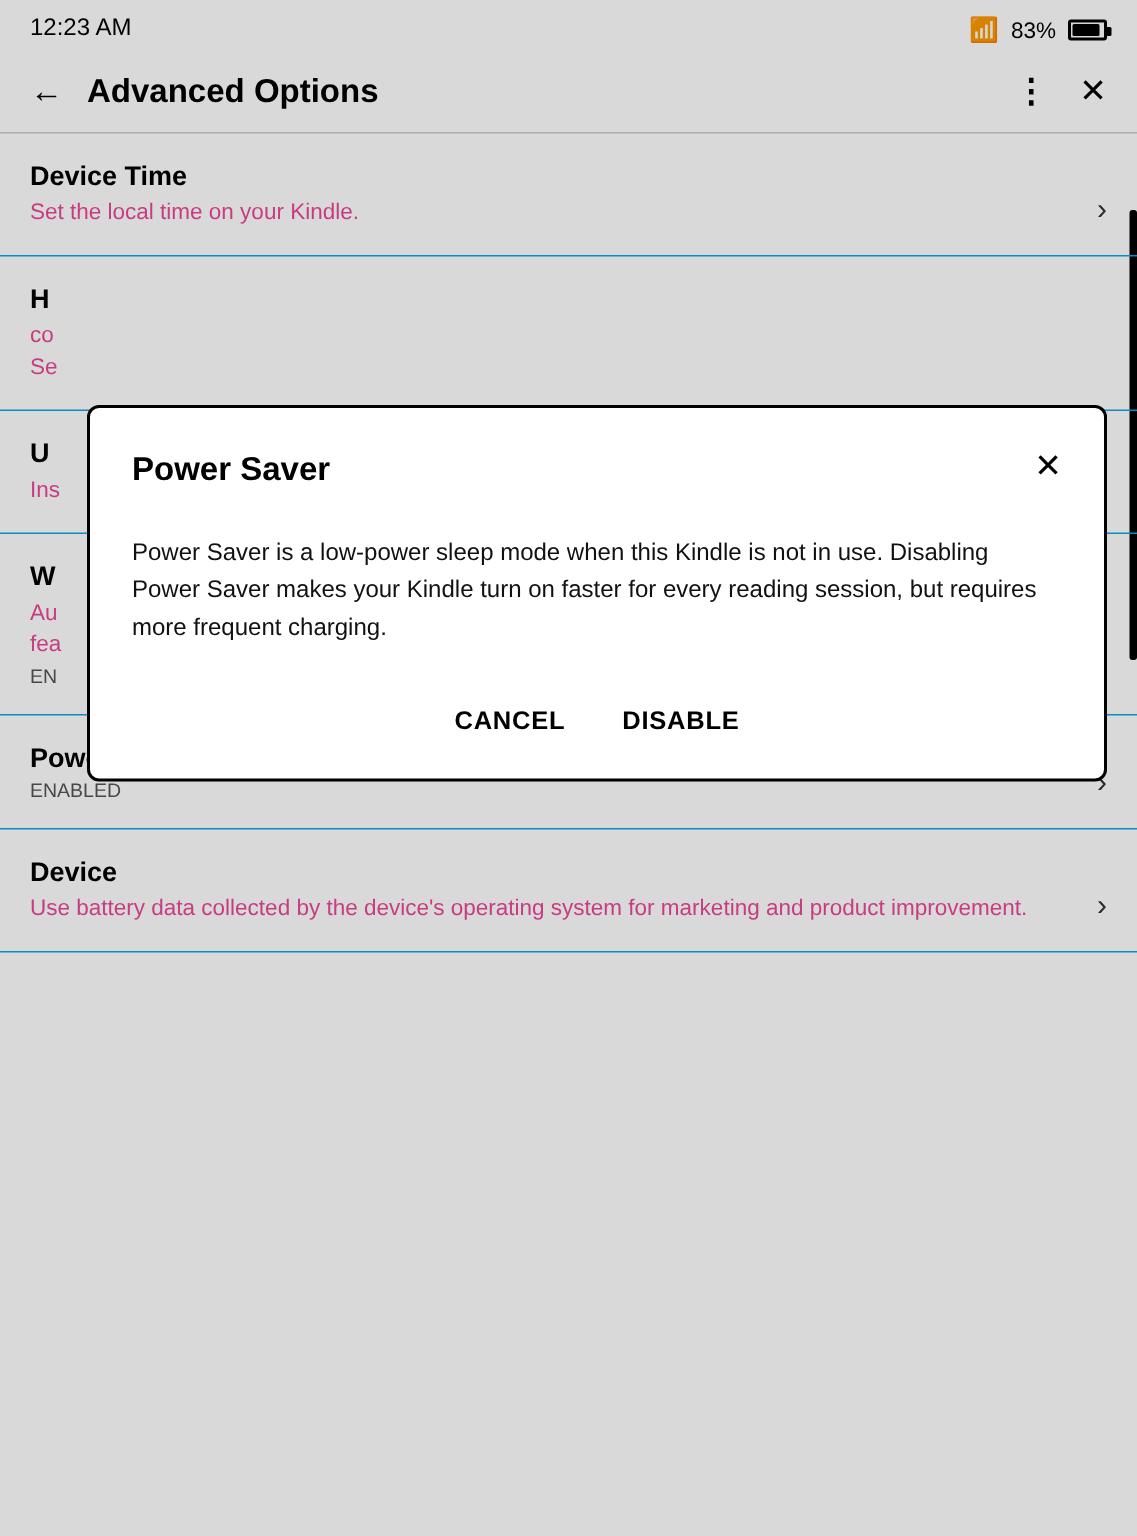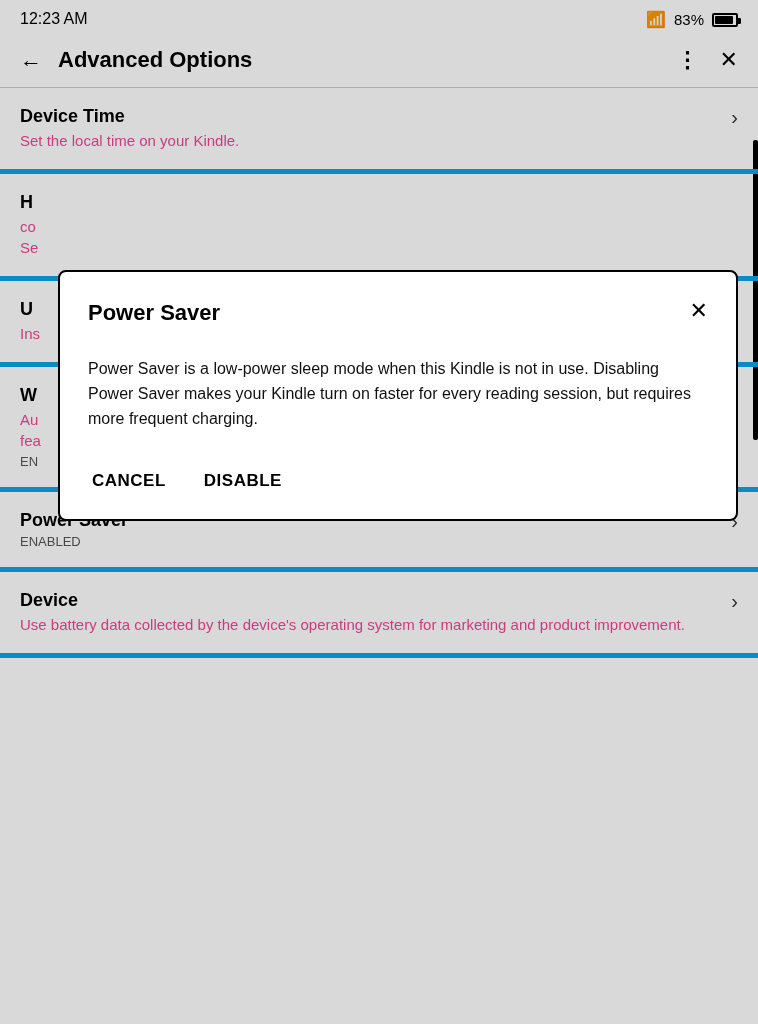--- a/index.html
+++ b/index.html
@@ -97,23 +97,23 @@
       cursor: pointer;
       font-weight: 400;
     }
 
     
     .settings-list {
       padding: 0;
     }
     .settings-item {
       display: flex;
-      align-items: flex-start;
+      align-items: flex-end;
       padding: 18px 20px;
-      border-bottom: 5px solid #0ea5e9;
+      border-bottom: 1px solid #0ea5e9;
       cursor: pointer;
       position: relative;
     }
     .settings-item-content {
       flex: 1;
     }
     .settings-item-title {
       font-size: 18px;
       font-weight: 700;
       margin-bottom: 3px;
@@ -194,21 +194,21 @@
     .dialog-body {
       font-size: 16px;
       line-height: 1.55;
       color: #111;
       margin-bottom: 32px;
       margin-top: 31px;
     }
 
     .dialog-actions {
       display: flex;
-      justify-content: flex-start;
+      justify-content: center;
       gap: 30px;
     }
 
     .dialog-btn {
       font-size: 17px;
       font-weight: 700;
       background: none;
       border: none;
       cursor: pointer;
       padding: 8px 4px;

